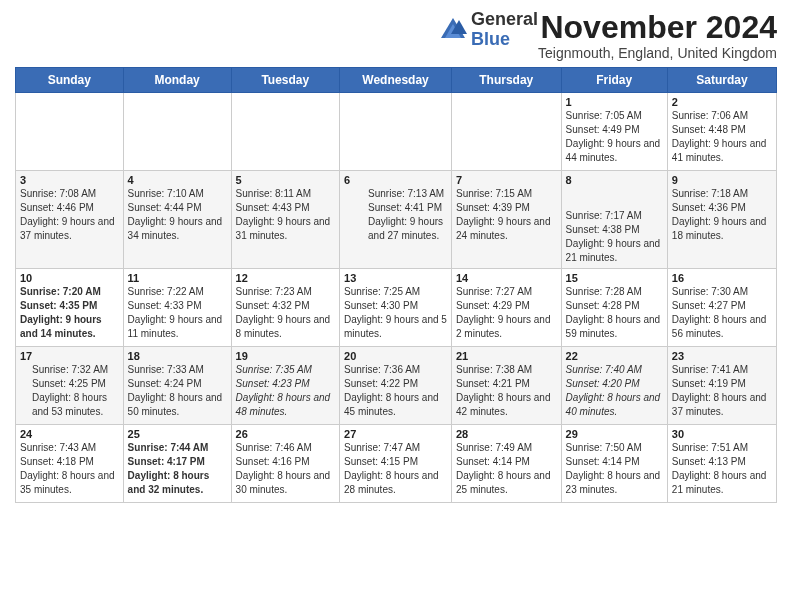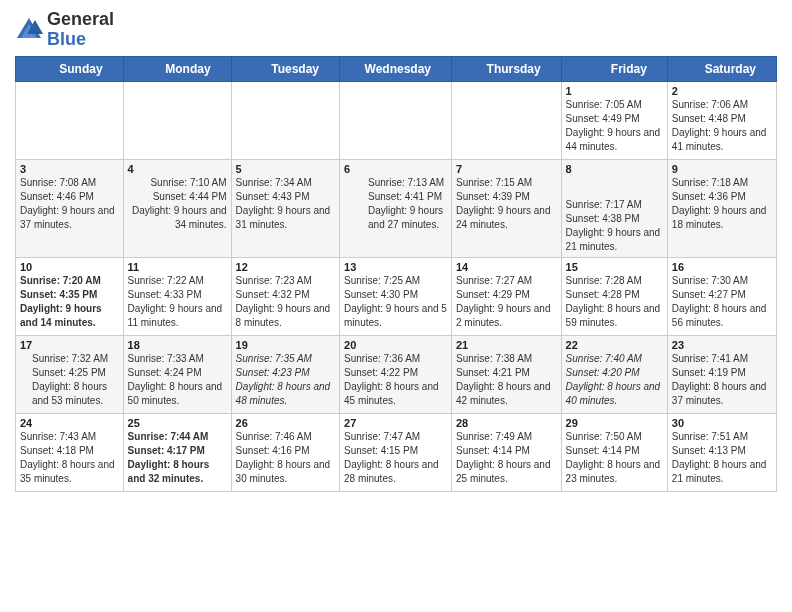--- a/index.html
+++ b/index.html
@@ -11,21 +11,21 @@
       overflow: hidden;
     }
     .page {
       width: 792px;
       height: 612px;
       padding: 10px 15px 10px 15px;
     }
     .header {
       display: flex;
       align-items: flex-start;
-      justify-content: flex-start;
+      justify-content: flex-end;
       margin-bottom: 6px;
     }
     .logo {
       display: flex;
       align-items: center;
       gap: 4px;
     }
     .logo-text {
       font-size: 18px;
       font-weight: bold;
@@ -53,21 +53,21 @@
     .calendar {
       width: 100%;
       border-collapse: collapse;
     }
     .calendar th {
       background: #3a6cb5;
       color: #fff;
       font-size: 12px;
       font-weight: bold;
       padding: 5px 20px;
-      text-align: right;
+      text-align: center;
       border: 1px solid #2a5ca5;
     }
     .calendar td {
       border: 1px solid #ccc;
       vertical-align: top;
       padding: 3px 4px;
       width: 113px;
       height: 78px;
       font-size: 10px;
       color: #333;
@@ -101,20 +101,24 @@
       <svg class="logo-icon" viewBox="0 0 28 28">
         <polygon points="14,2 26,22 2,22" fill="#3a6cb5"></polygon>
         <polygon points="14,8 22,22 6,22" fill="#5a8cd5"></polygon>
         <polygon points="20,4 28,18 12,18" fill="#2a5ca5"></polygon>
       </svg>
       <div class="logo-text">
         <span class="general">General</span><br>
         <span class="blue">Blue</span>
       </div>
     </div>
+    <div class="title-block">
+      <div class="month-title">November 2024</div>
+      <div class="location">Teignmouth, England, United Kingdom</div>
+    </div>
   </div>
 
   <table class="calendar">
     <thead>
       <tr>
         <th>Sunday</th>
         <th>Monday</th>
         <th>Tuesday</th>
         <th>Wednesday</th>
         <th>Thursday</th>
@@ -144,27 +148,27 @@
         </tr>
         <tr>
           <td>
             <span class="day-num">3</span>
             <div class="day-info" style="white-space: pre-line;">Sunrise: 7:08 AM
 Sunset: 4:46 PM
 Daylight: 9 hours and 37 minutes.</div>
           </td>
           <td>
             <span class="day-num">4</span>
-            <div class="day-info" style="white-space: pre-line; text-align: right;">Sunrise: 7:10 AM
+            <div class="day-info" style="white-space: pre-line;">Sunrise: 7:10 AM
 Sunset: 4:44 PM
 Daylight: 9 hours and 34 minutes.</div>
           </td>
           <td>
             <span class="day-num">5</span>
-            <div class="day-info" style="white-space: pre-line;">Sunrise: 7:34 AM
+            <div class="day-info" style="white-space: pre-line;">Sunrise: 8:11 AM
 Sunset: 4:43 PM
 Daylight: 9 hours and 31 minutes.</div>
           </td>
           <td>
             <span class="day-num">6</span>
             <div class="day-info" style="white-space: pre-line; margin-left: 24px;">Sunrise: 7:13 AM
 Sunset: 4:41 PM
 Daylight: 9 hours and 27 minutes.</div>
           </td>
           <td>

